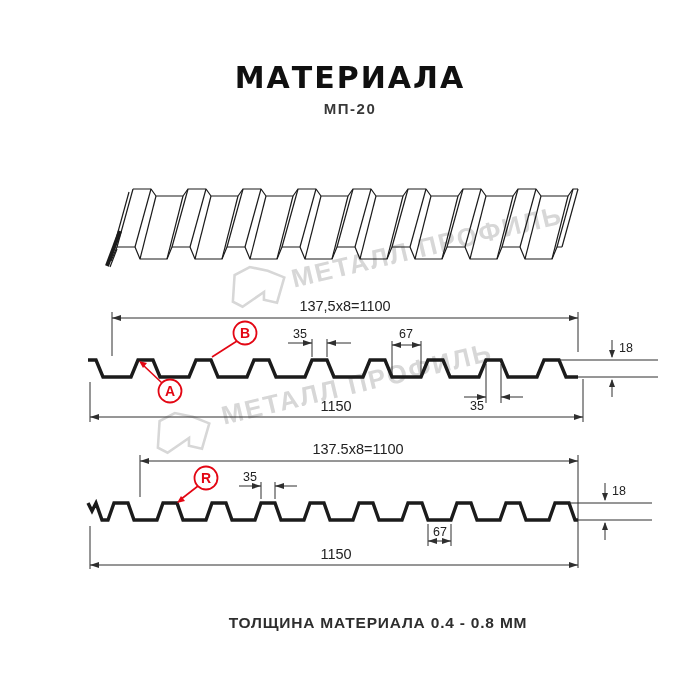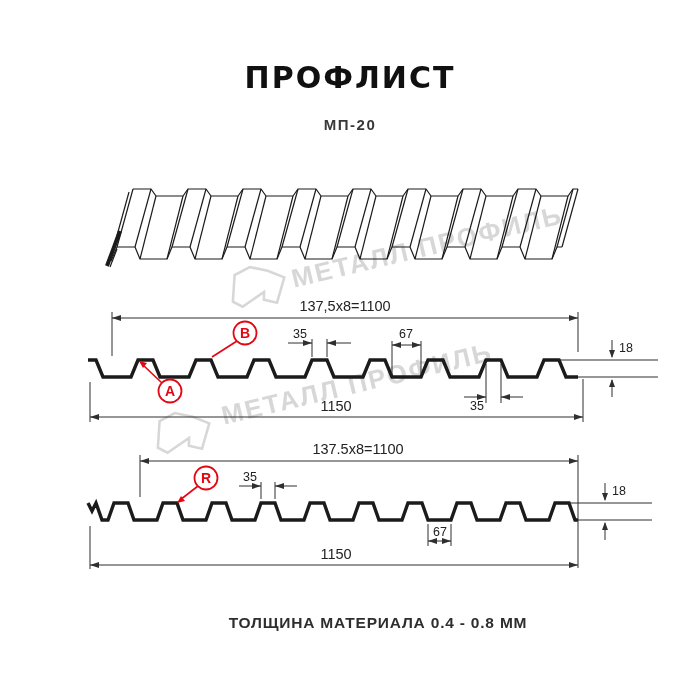--- a/index.html
+++ b/index.html
@@ -3,21 +3,21 @@
 <meta charset="utf-8">
 <style>
   :root{
     --red:#e30613; --ink:#1b1b1b; --dim:#2f2f2f; --wm:#d7d7d7;
   }
   html,body{margin:0;padding:0;}
   body{background:#f2f2f2;font-family:"Liberation Sans",sans-serif;}
   #stage{position:relative;width:700px;height:700px;background:#ffffff;overflow:hidden;margin:0 auto;}
   .center-text{position:absolute;left:0;width:700px;text-align:center;color:#111;}
   #title{top:60px;font-family:"DejaVu Sans",sans-serif;font-size:30px;font-weight:800;letter-spacing:2px;color:#101010;}
-  #subtitle{top:116px;font-size:15px;font-weight:600;letter-spacing:1.5px;color:#383838;}
+  #subtitle{top:100px;font-size:15px;font-weight:600;letter-spacing:1.5px;color:#383838;}
   #footer{top:614px;font-size:15.5px;font-weight:600;letter-spacing:.8px;color:#2e2e2e;padding-left:28px;}
   .wm{position:absolute;transform:rotate(-13.5deg);transform-origin:0 50%;
       font-weight:bold;font-size:26px;letter-spacing:2px;color:var(--wm);
       white-space:nowrap;z-index:1;}
   .wmlogo{position:absolute;transform:rotate(-13deg);z-index:1;}
   #drawing{position:absolute;left:0;top:0;z-index:2;}
   .thin{fill:none;stroke:var(--ink);stroke-width:1.2px;stroke-linejoin:round;}
   .thick{fill:none;stroke:var(--ink);stroke-width:3.4px;stroke-linejoin:miter;}
   .dim{stroke:var(--dim);stroke-width:1px;}
   .fillDim{fill:var(--dim);stroke:none;}
@@ -28,21 +28,21 @@
   .dimt{font-size:12.5px;fill:#222;text-anchor:middle;}
   .dimT{font-size:14.5px;fill:#222;text-anchor:middle;}
   .dimS{font-size:12.5px;fill:#222;text-anchor:start;}
   .lblt{font-size:14px;font-weight:bold;fill:var(--red);text-anchor:middle;}
 </style>
 </head>
 <body>
 
 <div id="stage">
 
-  <div id="title" class="center-text">ПРОФЛИСТ</div>
+  <div id="title" class="center-text">МАТЕРИАЛА</div>
   <div id="subtitle" class="center-text">МП-20</div>
   <div id="footer" class="center-text">ТОЛЩИНА МАТЕРИАЛА 0.4 - 0.8 ММ</div>
 
   <svg class="wmlogo" style="left:225px;top:264px" width="64" height="46" viewBox="0 0 100 72">
     <path d="M8,50 L20,10 L46,3 L72,15 L95,31 L75,67 L56,58 L59,46 L21,61 Z" fill="none" stroke="#d7d7d7" stroke-width="4"></path>
   </svg>
   <div class="wm" style="left:292px;top:264px">
     <span>МЕТАЛЛ ПРОФИЛЬ</span>
   </div>
   <svg class="wmlogo" style="left:150px;top:410px" width="64" height="46" viewBox="0 0 100 72">

